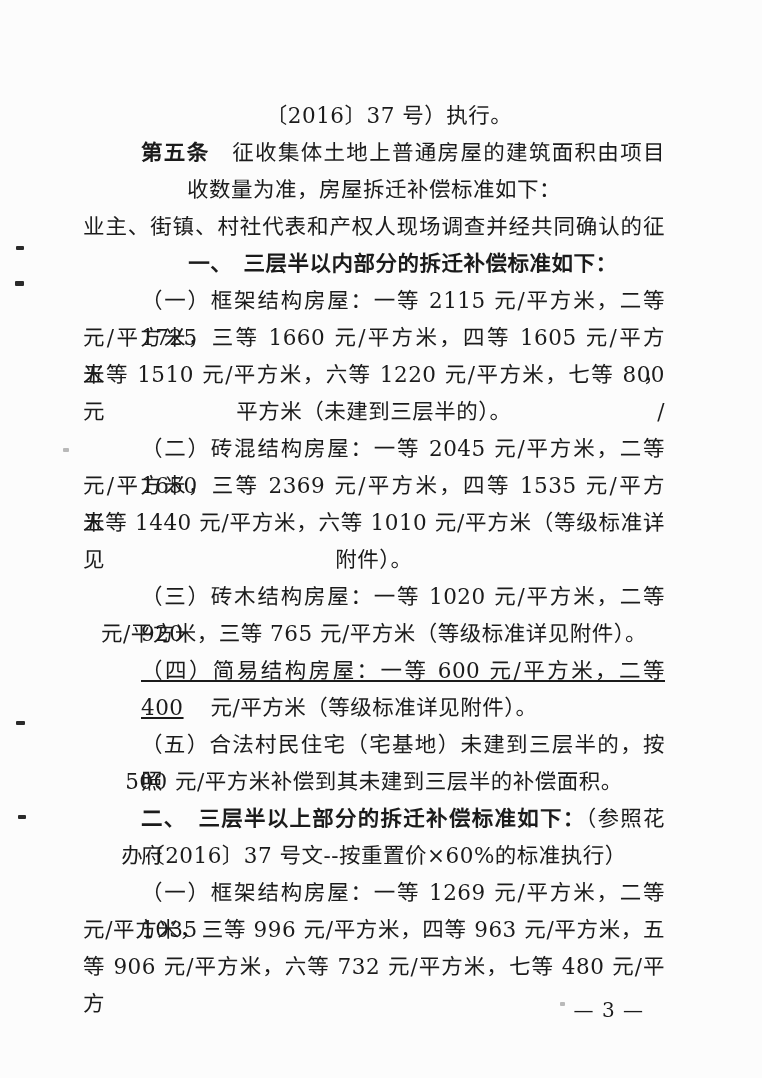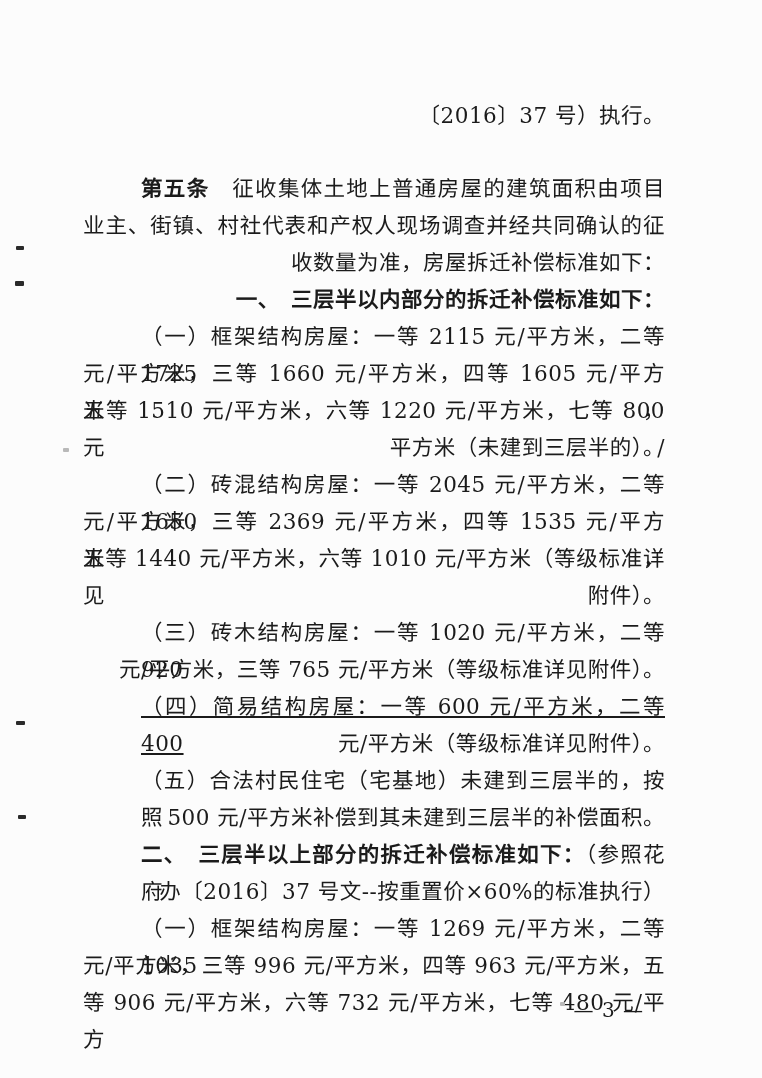--- a/index.html
+++ b/index.html
@@ -23,21 +23,21 @@
     left:83px;
     top:97px;
     width:582px;
   }
   .line{
     font-size:21.5px;
     line-height:37px;
     height:37px;
     white-space:nowrap;
     letter-spacing:0.5px;
-    text-align:right;
+    text-align:center;
   }
   .line.j{
     white-space:normal;
     text-align:justify;
     text-align-last:justify;
     text-justify:inter-ideograph;
   }
   .b{
     font-family:"DejaVu Sans","Liberation Sans",sans-serif;
     font-weight:700;
@@ -60,23 +60,23 @@
     background:#b9b9b9;
   }
 </style>
 </head>
 <body>
 
 <div class="page">
 
   <div class="doc-body" id="doc-body">
       <div class="line" style="padding-left: 30px;"><span class="">〔2016〕37 号）执行。</span></div>
-      <div class="line j" style="padding-left: 58px; margin-top: 36px;"><span class="b">第五条</span><span class="">　征收集体土地上普通房屋的建筑面积由项目</span></div>
+      <div class="line j" style="padding-left: 58px;"><span class="b">第五条</span><span class="">　征收集体土地上普通房屋的建筑面积由项目</span></div>
+      <div class="line"><span class="">收数量为准，房屋拆迁补偿标准如下：</span></div>
       <div class="line j"><span class="">业主、街镇、村社代表和产权人现场调查并经共同确认的征</span></div>
-      <div class="line"><span class="">收数量为准，房屋拆迁补偿标准如下：</span></div>
       <div class="line" style="padding-left: 58px;"><span class="b">一、　三层半以内部分的拆迁补偿标准如下：</span></div>
       <div class="line j" style="padding-left: 58px;"><span class="">（一）框架结构房屋：一等 2115 元/平方米，二等 1725</span></div>
       <div class="line j"><span class="">元/平方米，三等 1660 元/平方米，四等 1605 元/平方米，</span></div>
       <div class="line j"><span class="">五等 1510 元/平方米，六等 1220 元/平方米，七等 800 元/</span></div>
       <div class="line"><span class="">平方米（未建到三层半的）。</span></div>
       <div class="line j" style="padding-left: 58px;"><span class="">（二）砖混结构房屋：一等 2045 元/平方米，二等 1650</span></div>
       <div class="line j"><span class="">元/平方米，三等 2369 元/平方米，四等 1535 元/平方米，</span></div>
       <div class="line j"><span class="">五等 1440 元/平方米，六等 1010 元/平方米（等级标准详见</span></div>
       <div class="line"><span class="">附件）。</span></div>
       <div class="line j" style="padding-left: 58px;"><span class="">（三）砖木结构房屋：一等 1020 元/平方米，二等 920</span></div>

